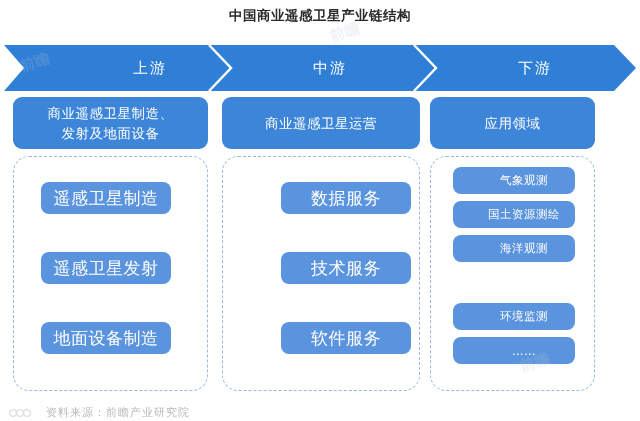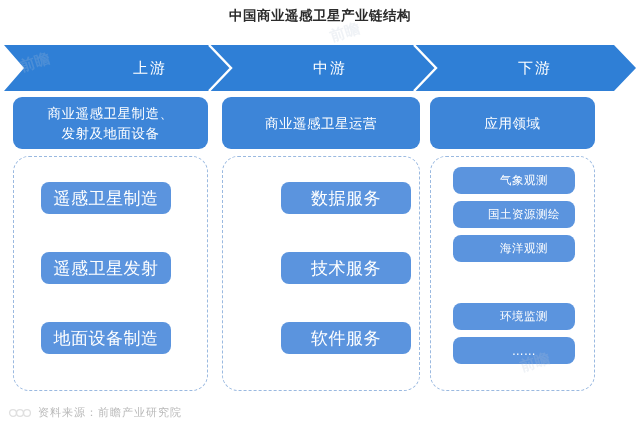--- a/index.html
+++ b/index.html
@@ -89,21 +89,21 @@
   .c3 .chip.i0{top:10px;}
   .c3 .chip.i1{top:44px;}
   .c3 .chip.i2{top:78px;}
   .c3 .chip.i3{top:112px;}
   .c3 .chip.i4{top:146px;}
   .c3 .chip.i5{top:180px;}
 
   
   .footer{
     position:absolute;left:8px;bottom:4px;
-    display:flex;align-items:center;gap:4px;
+    display:flex;align-items:center;gap:12px;
     font-size:11px;color:#b9b9b9;
     letter-spacing:1px;
     margin-top:19px;
   }
   .footer-logo{
     width:26px;height:14px;
     opacity:.45;
     display:block;
   }
   .wm{

